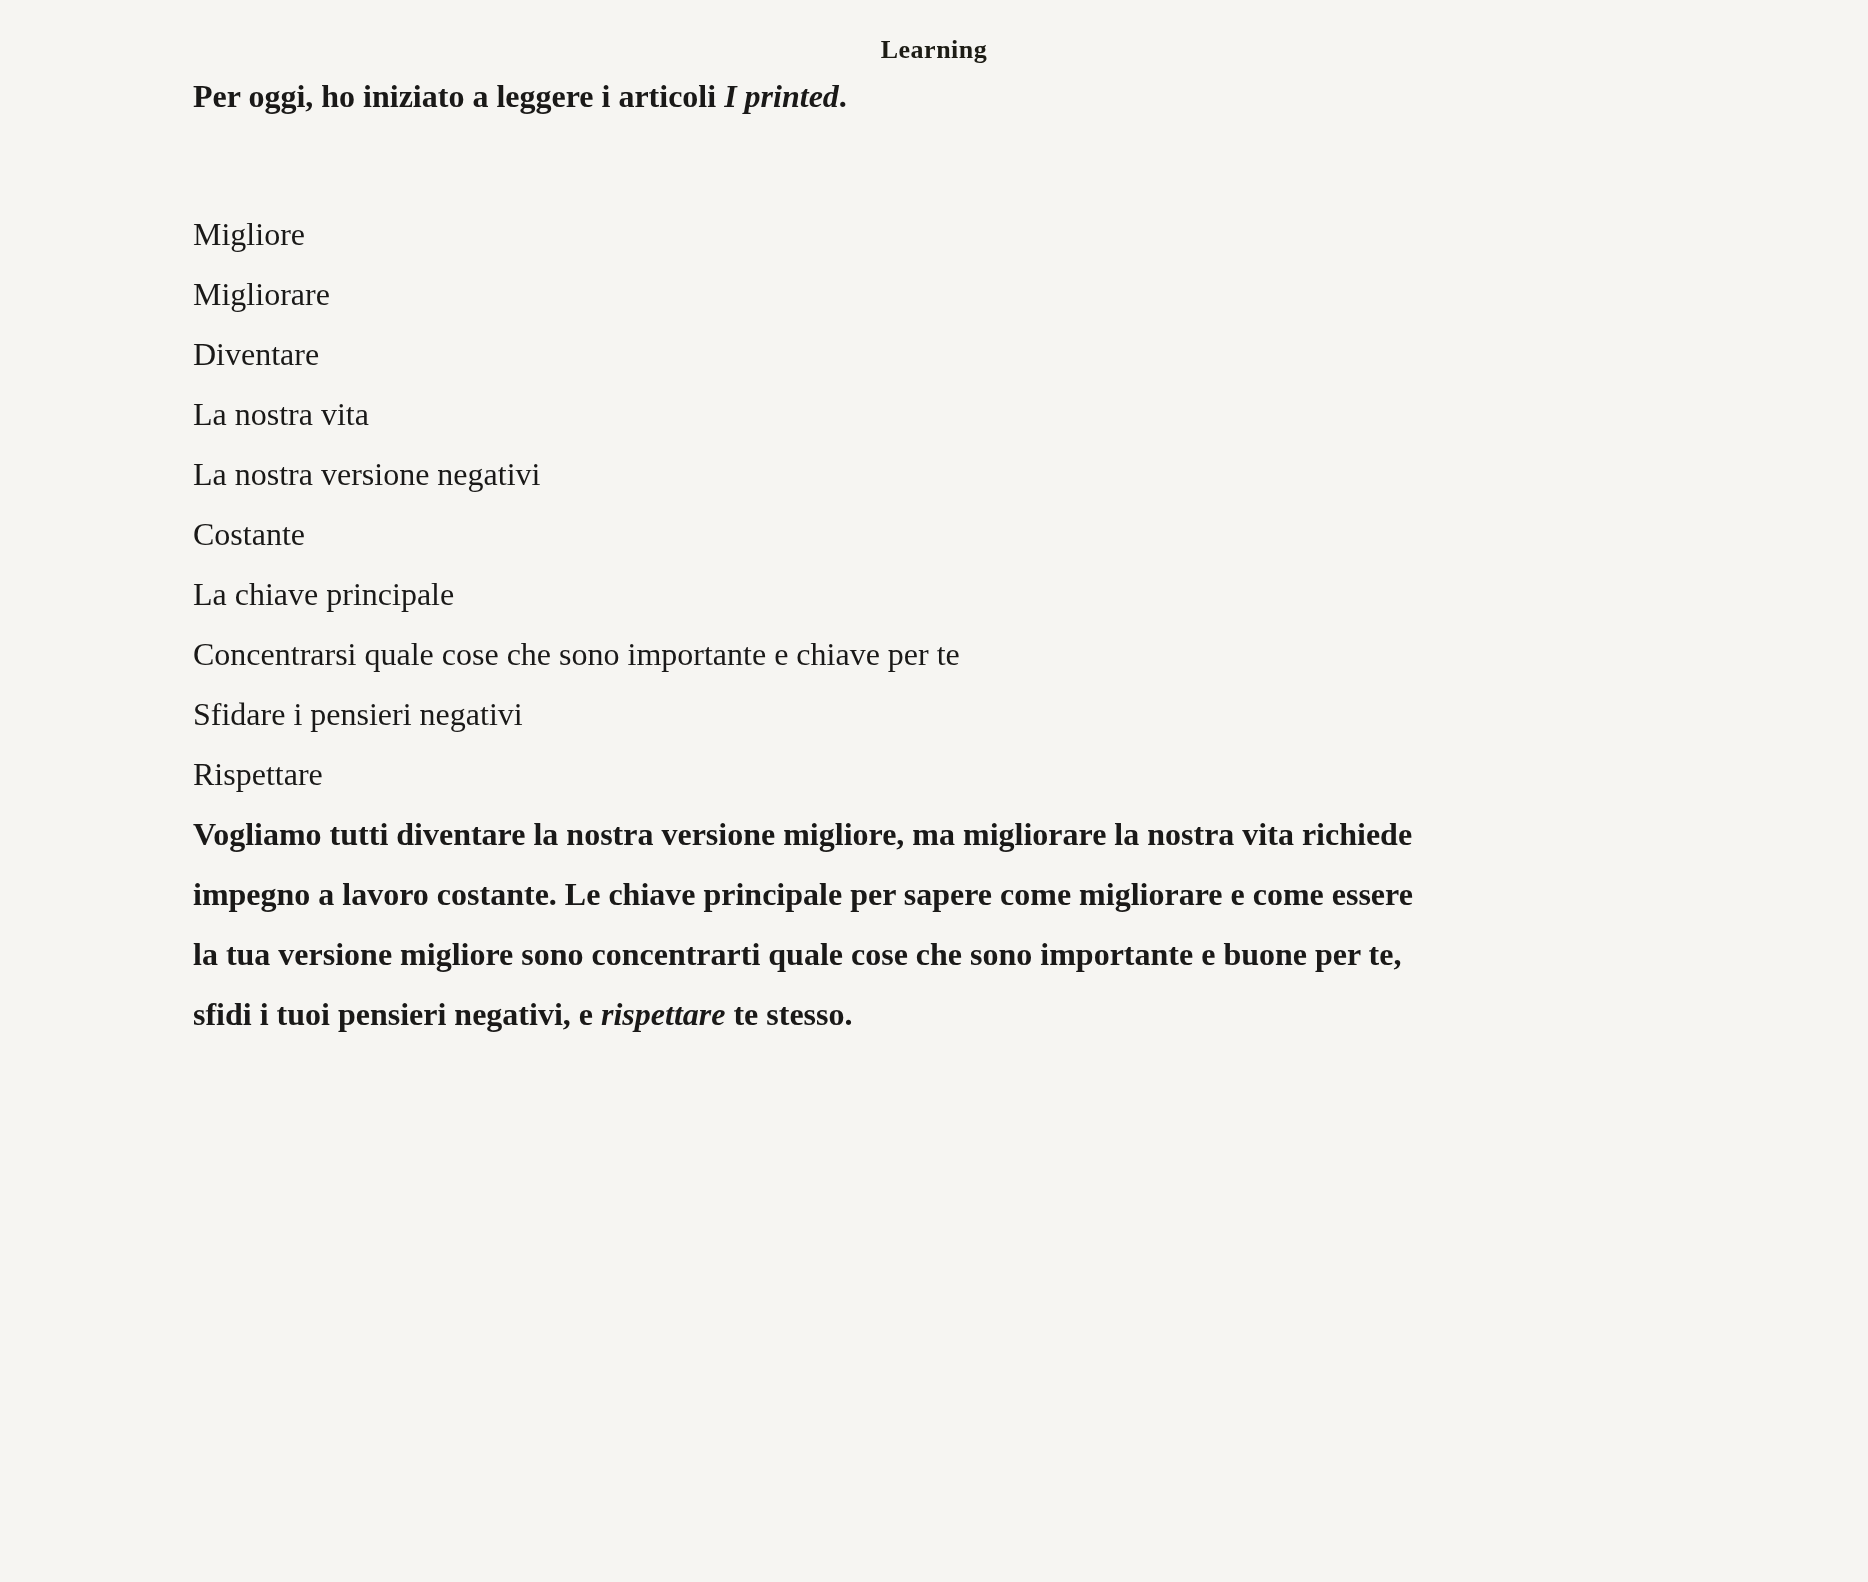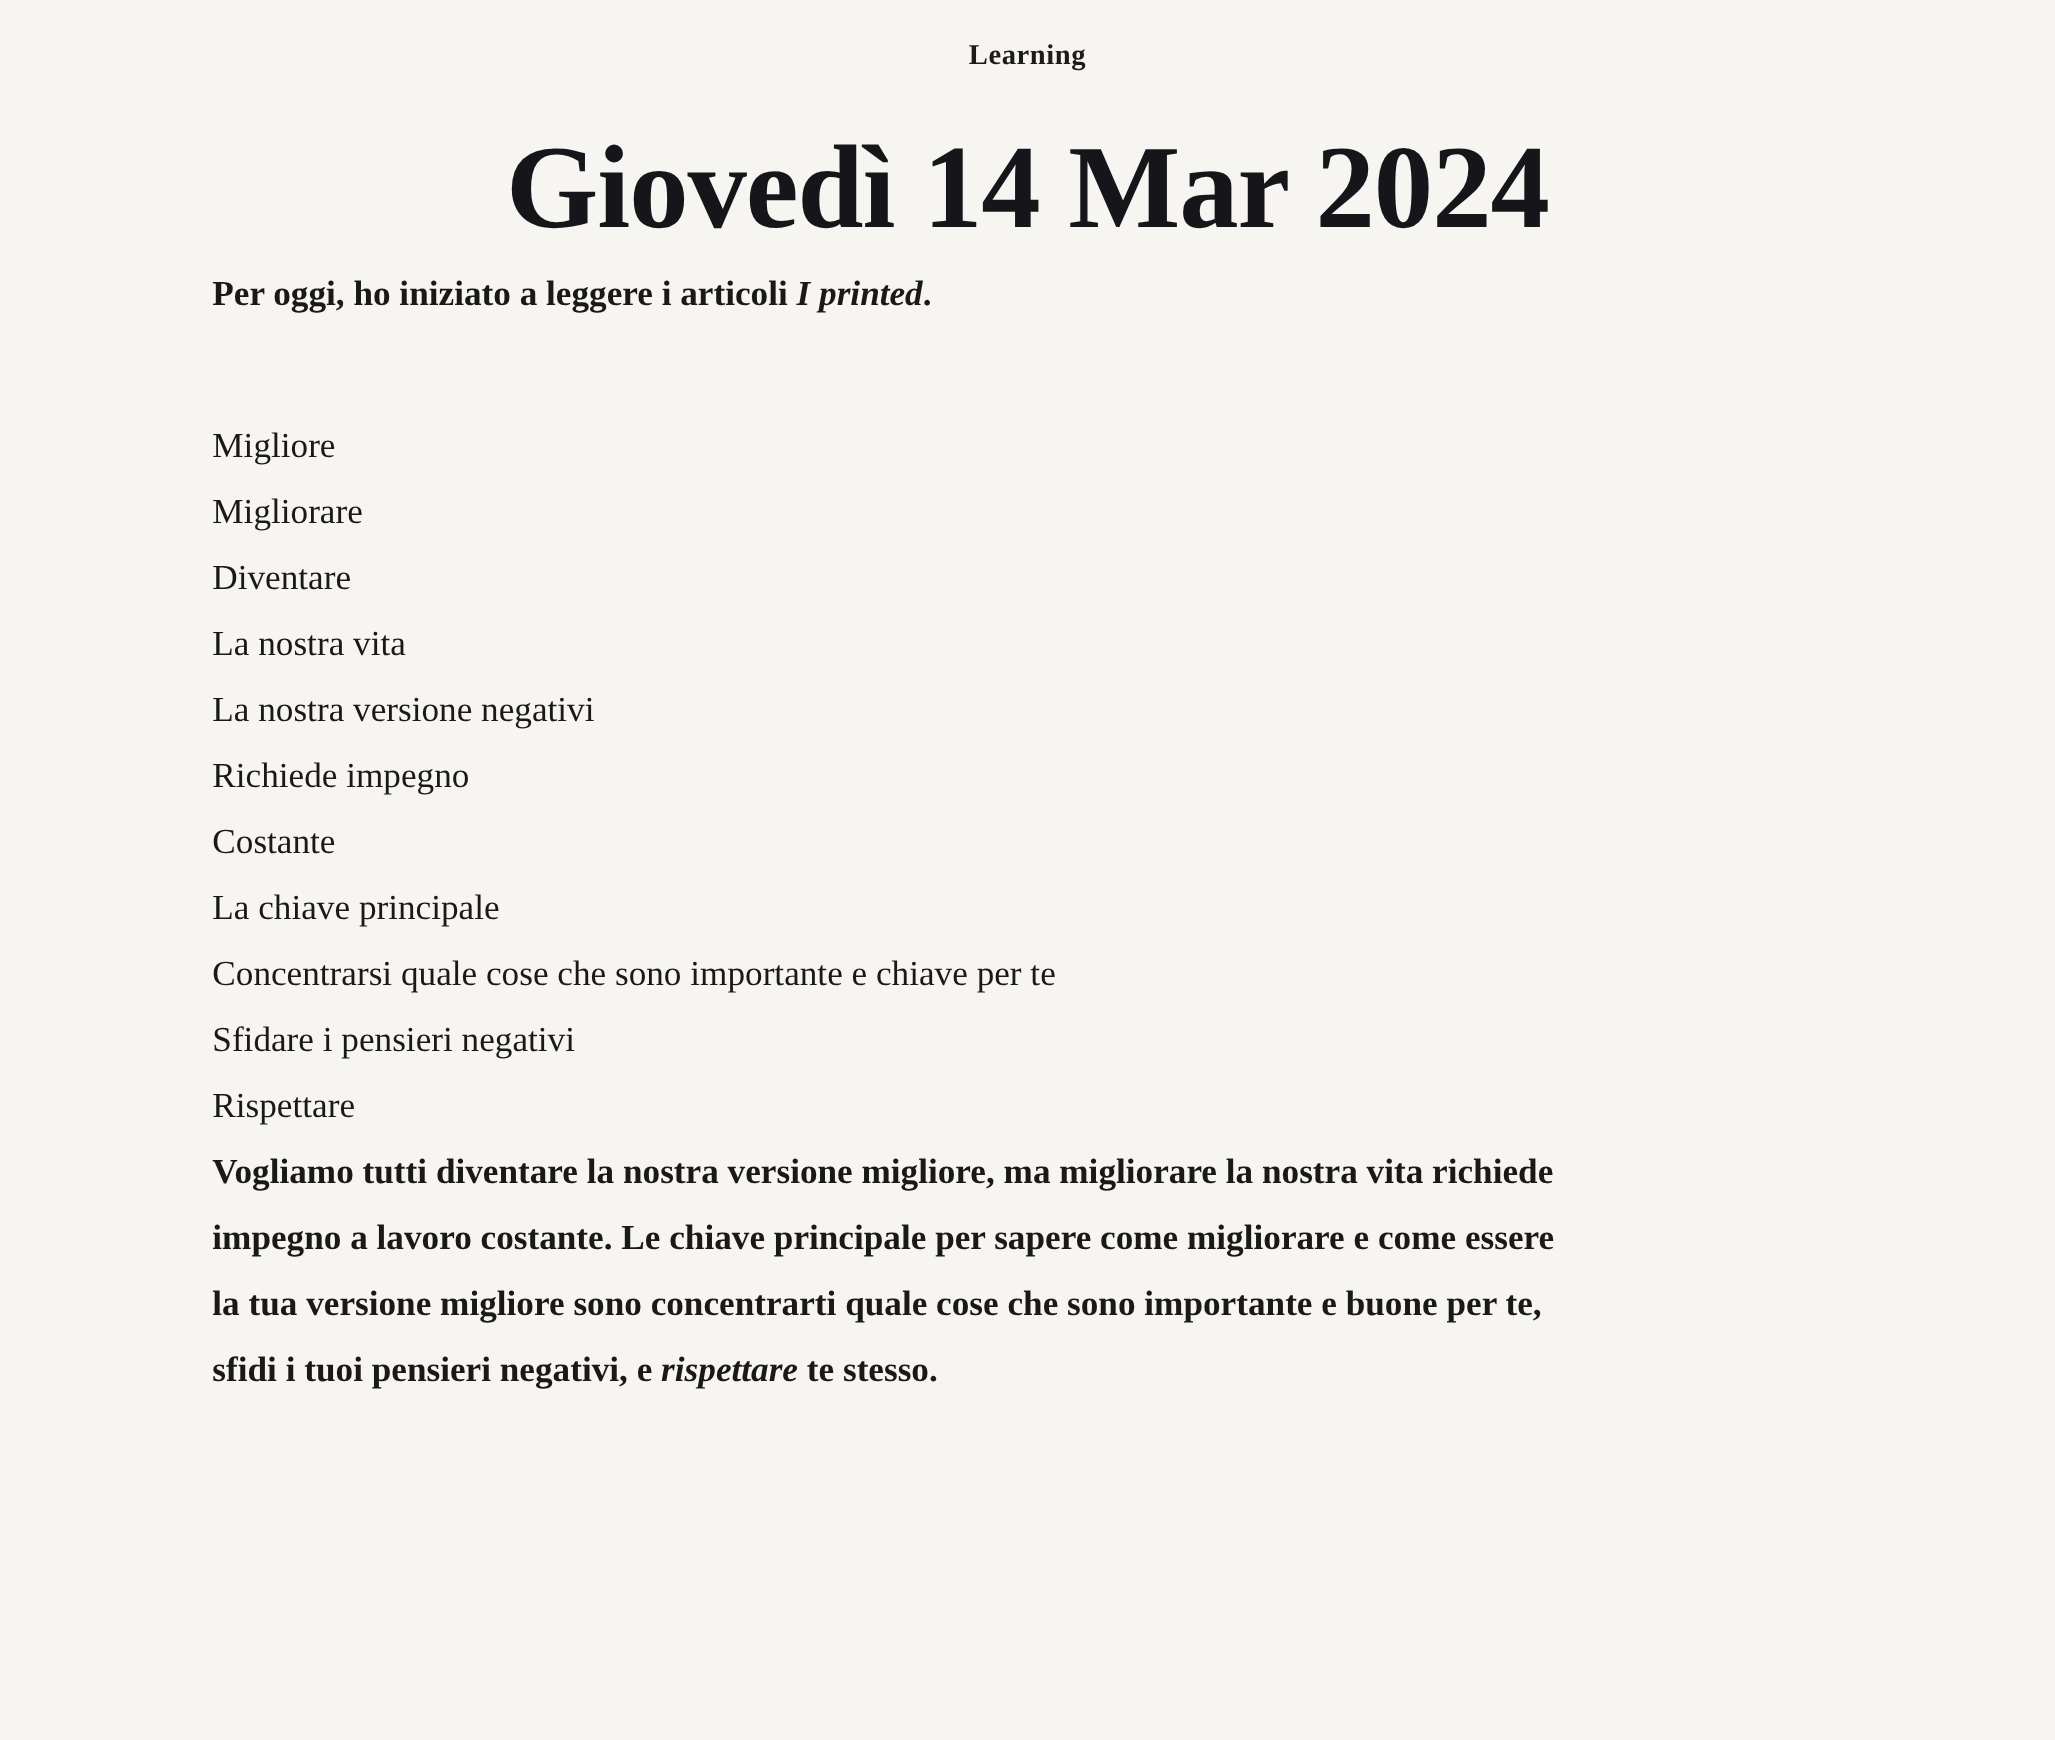--- a/index.html
+++ b/index.html
@@ -62,33 +62,31 @@
   .content em {
     font-style: italic;
   }
 </style>
 </head>
 <body>
 
 <div class="page">
   <header>
     <div class="category">Learning</div>
-    <h1 class="title">Giovedì 14 Mar 2024</h1>
   </header>
 
   <article class="content">
     <p class="para intro">Per oggi, ho iniziato a leggere i articoli <em>I printed</em>.</p>
 
     <div class="word-list">
         <div class="list-line">Migliore</div>
         <div class="list-line">Migliorare</div>
         <div class="list-line">Diventare</div>
         <div class="list-line">La nostra vita</div>
         <div class="list-line">La nostra versione negativi</div>
-        <div class="list-line">Richiede impegno</div>
         <div class="list-line">Costante</div>
         <div class="list-line">La chiave principale</div>
         <div class="list-line">Concentrarsi quale cose che sono importante e chiave per te</div>
         <div class="list-line">Sfidare i pensieri negativi</div>
         <div class="list-line">Rispettare</div>
       </div>
 
     <p class="para closing">Vogliamo tutti diventare la nostra versione migliore, ma migliorare la nostra vita richiede impegno a lavoro costante. Le chiave principale per sapere come migliorare e come essere la tua versione migliore sono concentrarti quale cose che sono importante e buone per te, sfidi i tuoi pensieri negativi, e <em>rispettare</em> te stesso.</p>
   </article>
 </div>

